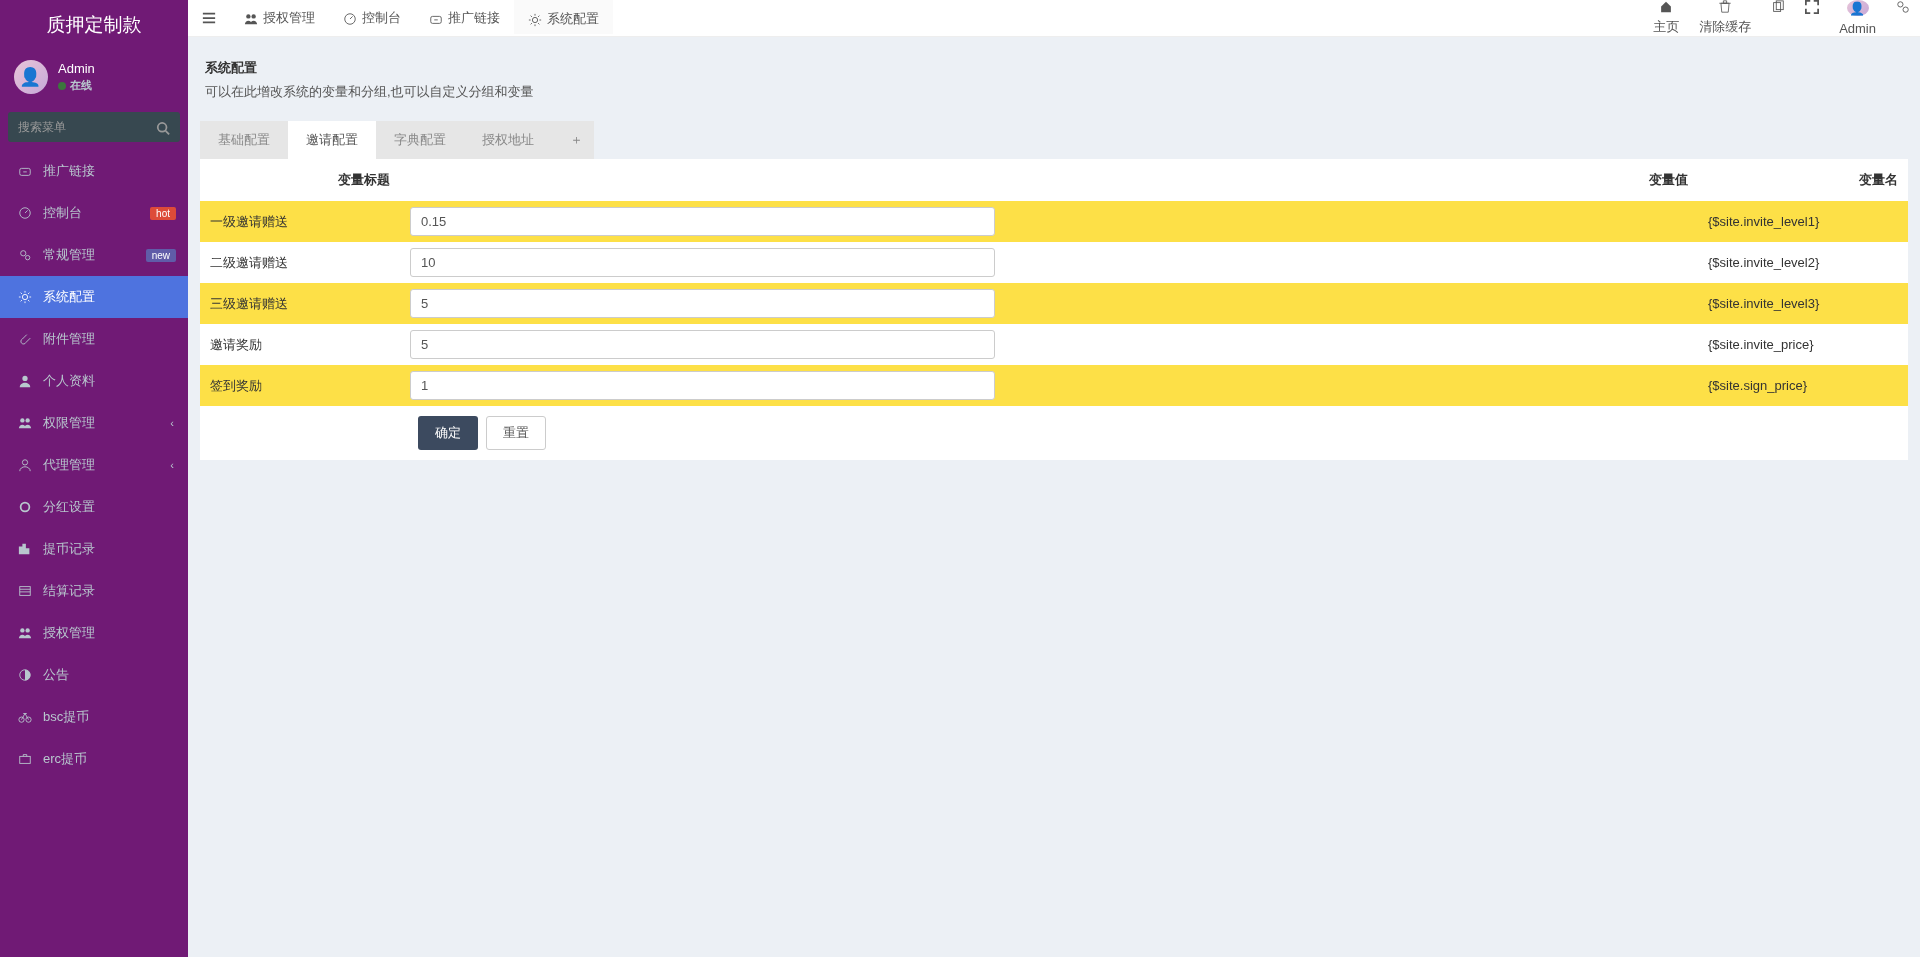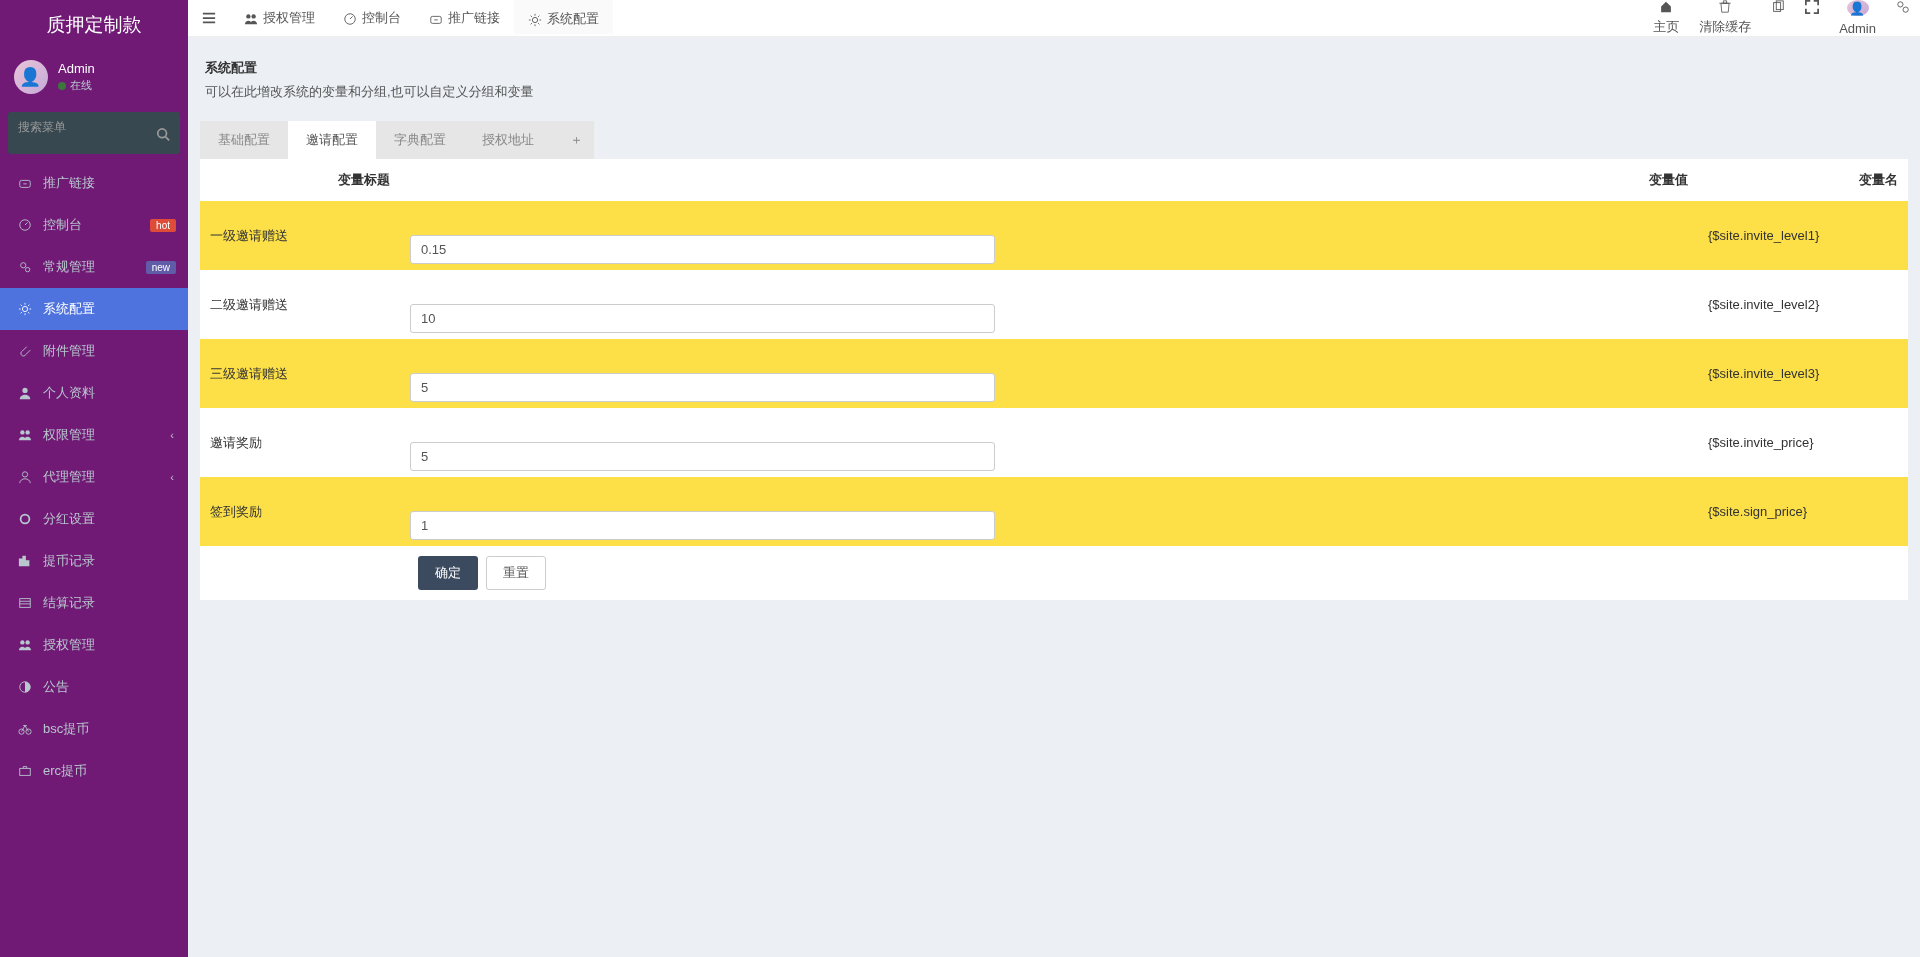--- a/index.html
+++ b/index.html
@@ -4,25 +4,25 @@
 <style>
 * { margin: 0; padding: 0; box-sizing: border-box; }
 body { font-family: -apple-system, "Helvetica Neue", Arial, "Microsoft YaHei", sans-serif; font-size: 13px; color: #333; background: #ecf0f5; }
 
 
 .sidebar { position: fixed; left: 0; top: 0; bottom: 0; width: 188px; background: #701a75; color: #b8c7ce; overflow-y: auto; }
 .sidebar-header { padding: 12px 0; text-align: center; color: #fff; font-size: 19px; font-weight: 400; }
 .user-panel { padding: 10px 14px; display: flex; align-items: center; gap: 10px; }
 .user-avatar { width: 34px; height: 34px; border-radius: 50%; background: linear-gradient(135deg,#e8c5d8,#c5a8d8); display:flex; align-items:center; justify-content:center; font-size:18px; }
 .user-info .name { color: #fff; font-size: 13px; font-weight: 500; }
-.user-status { font-size: 11px; color: #b8c7ce; display:flex; align-items:center; gap:4px; margin-top:2px; }
+.user-status { font-size: 11px; color: #b8c7ce; display:flex; align-items:center; gap:4px; margin-top:2px;font-weight:bold; }
 .status-dot { width:8px; height:8px; background:#3c763d; border-radius:50%; display:inline-block; }
 
 .search-box { margin: 8px; position: relative; }
-.search-box input { width: 100%; background: #374850; border: none; color: #ccc; padding: 8px 30px 20px 10px; font-size: 12px; border-radius: 3px; }
+.search-box input { width: 100%; background: #374850; border: none; color: #ccc; padding: 8px 30px 8px 10px; font-size: 12px; border-radius: 3px; }
 .search-box input::placeholder { color: #999; }
 .search-box .srch-icon { position: absolute; right: 10px; top: 50%; transform: translateY(-50%); color: #999; }
 
 .nav-item { display:flex; align-items:center; padding: 12px 15px; color:#b8c7ce; cursor:pointer; font-size:13px; position:relative; }
 .nav-item.active { background:#4e73df; color:#fff; }
 .nav-item .ico { width:20px; display:inline-flex; justify-content:center; margin-right:8px; }
 .nav-item .badge { position:absolute; right:12px; font-size:10px; padding:1px 6px; border-radius:2px; color:#fff; }
 .badge.hot { background:#dd4b39; }
 .badge.new { background:#605ca8; }
 .nav-item .chev { position:absolute; right:14px; font-size:11px; }
@@ -53,21 +53,21 @@
 
 table.cfg { width:100%; border-collapse:collapse; }
 table.cfg th { text-align:right; font-weight:600; font-size:13px; padding:12px 10px; color:#333; }
 table.cfg td { padding:6px 10px; font-size:13px; vertical-align:middle; }
 table.cfg tbody tr { background:#fff; }
 table.cfg tbody tr.odd { background:#fde047; }
 .col-title { width:200px; }
 .col-value { width:auto; }
 .col-name { width:210px; }
 
-.val-input { width:585px; max-width:100%; padding:6px 10px; border:1px solid #ccc; border-radius:3px; font-size:13px; color:#555;margin-top:28px; }
+.val-input { width:585px; max-width:100%; padding:6px 10px; border:1px solid #ccc; border-radius:3px; font-size:13px; color:#555; }
 
 .btn-row { padding:10px; display:flex; gap:8px; }
 .btn { padding:7px 16px; font-size:13px; border-radius:3px; border:1px solid transparent; cursor:pointer; }
 .btn-primary { background:#3c4a5f; color:#fff; }
 .btn-default { background:#fff; color:#555; border-color:#ccc; }
 
 
 .svgico { width:14px; height:14px; display:inline-block; fill:currentColor; vertical-align:middle; }
 </style>
 </head>

